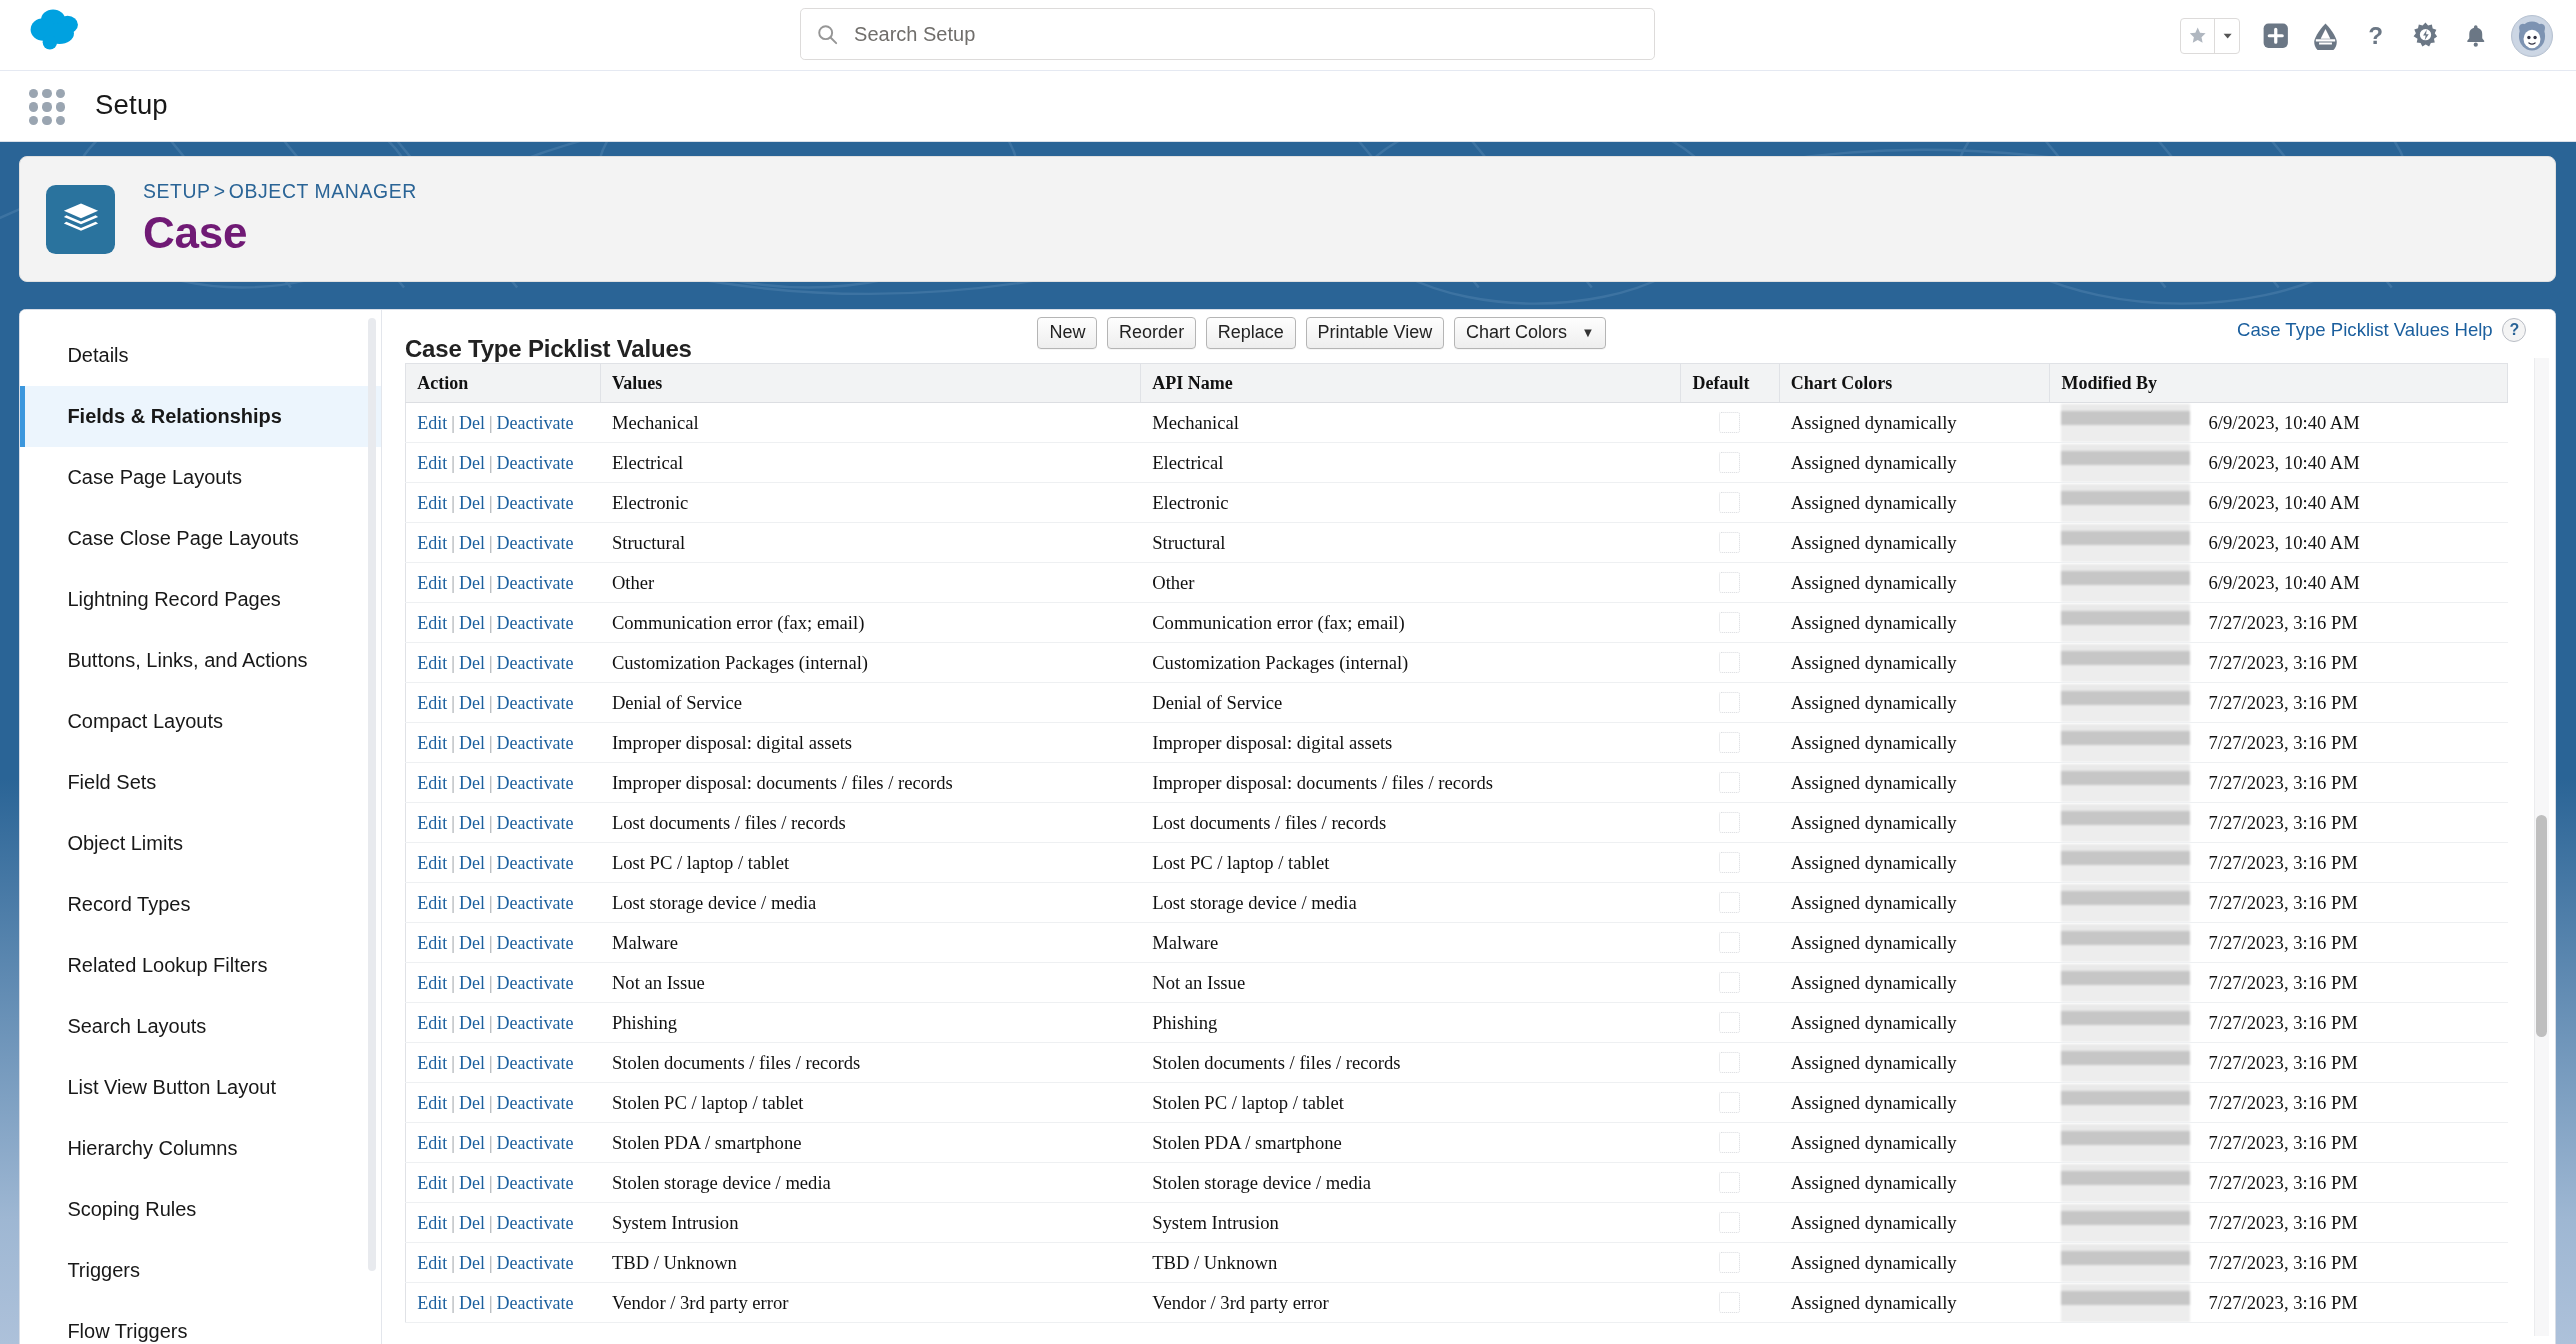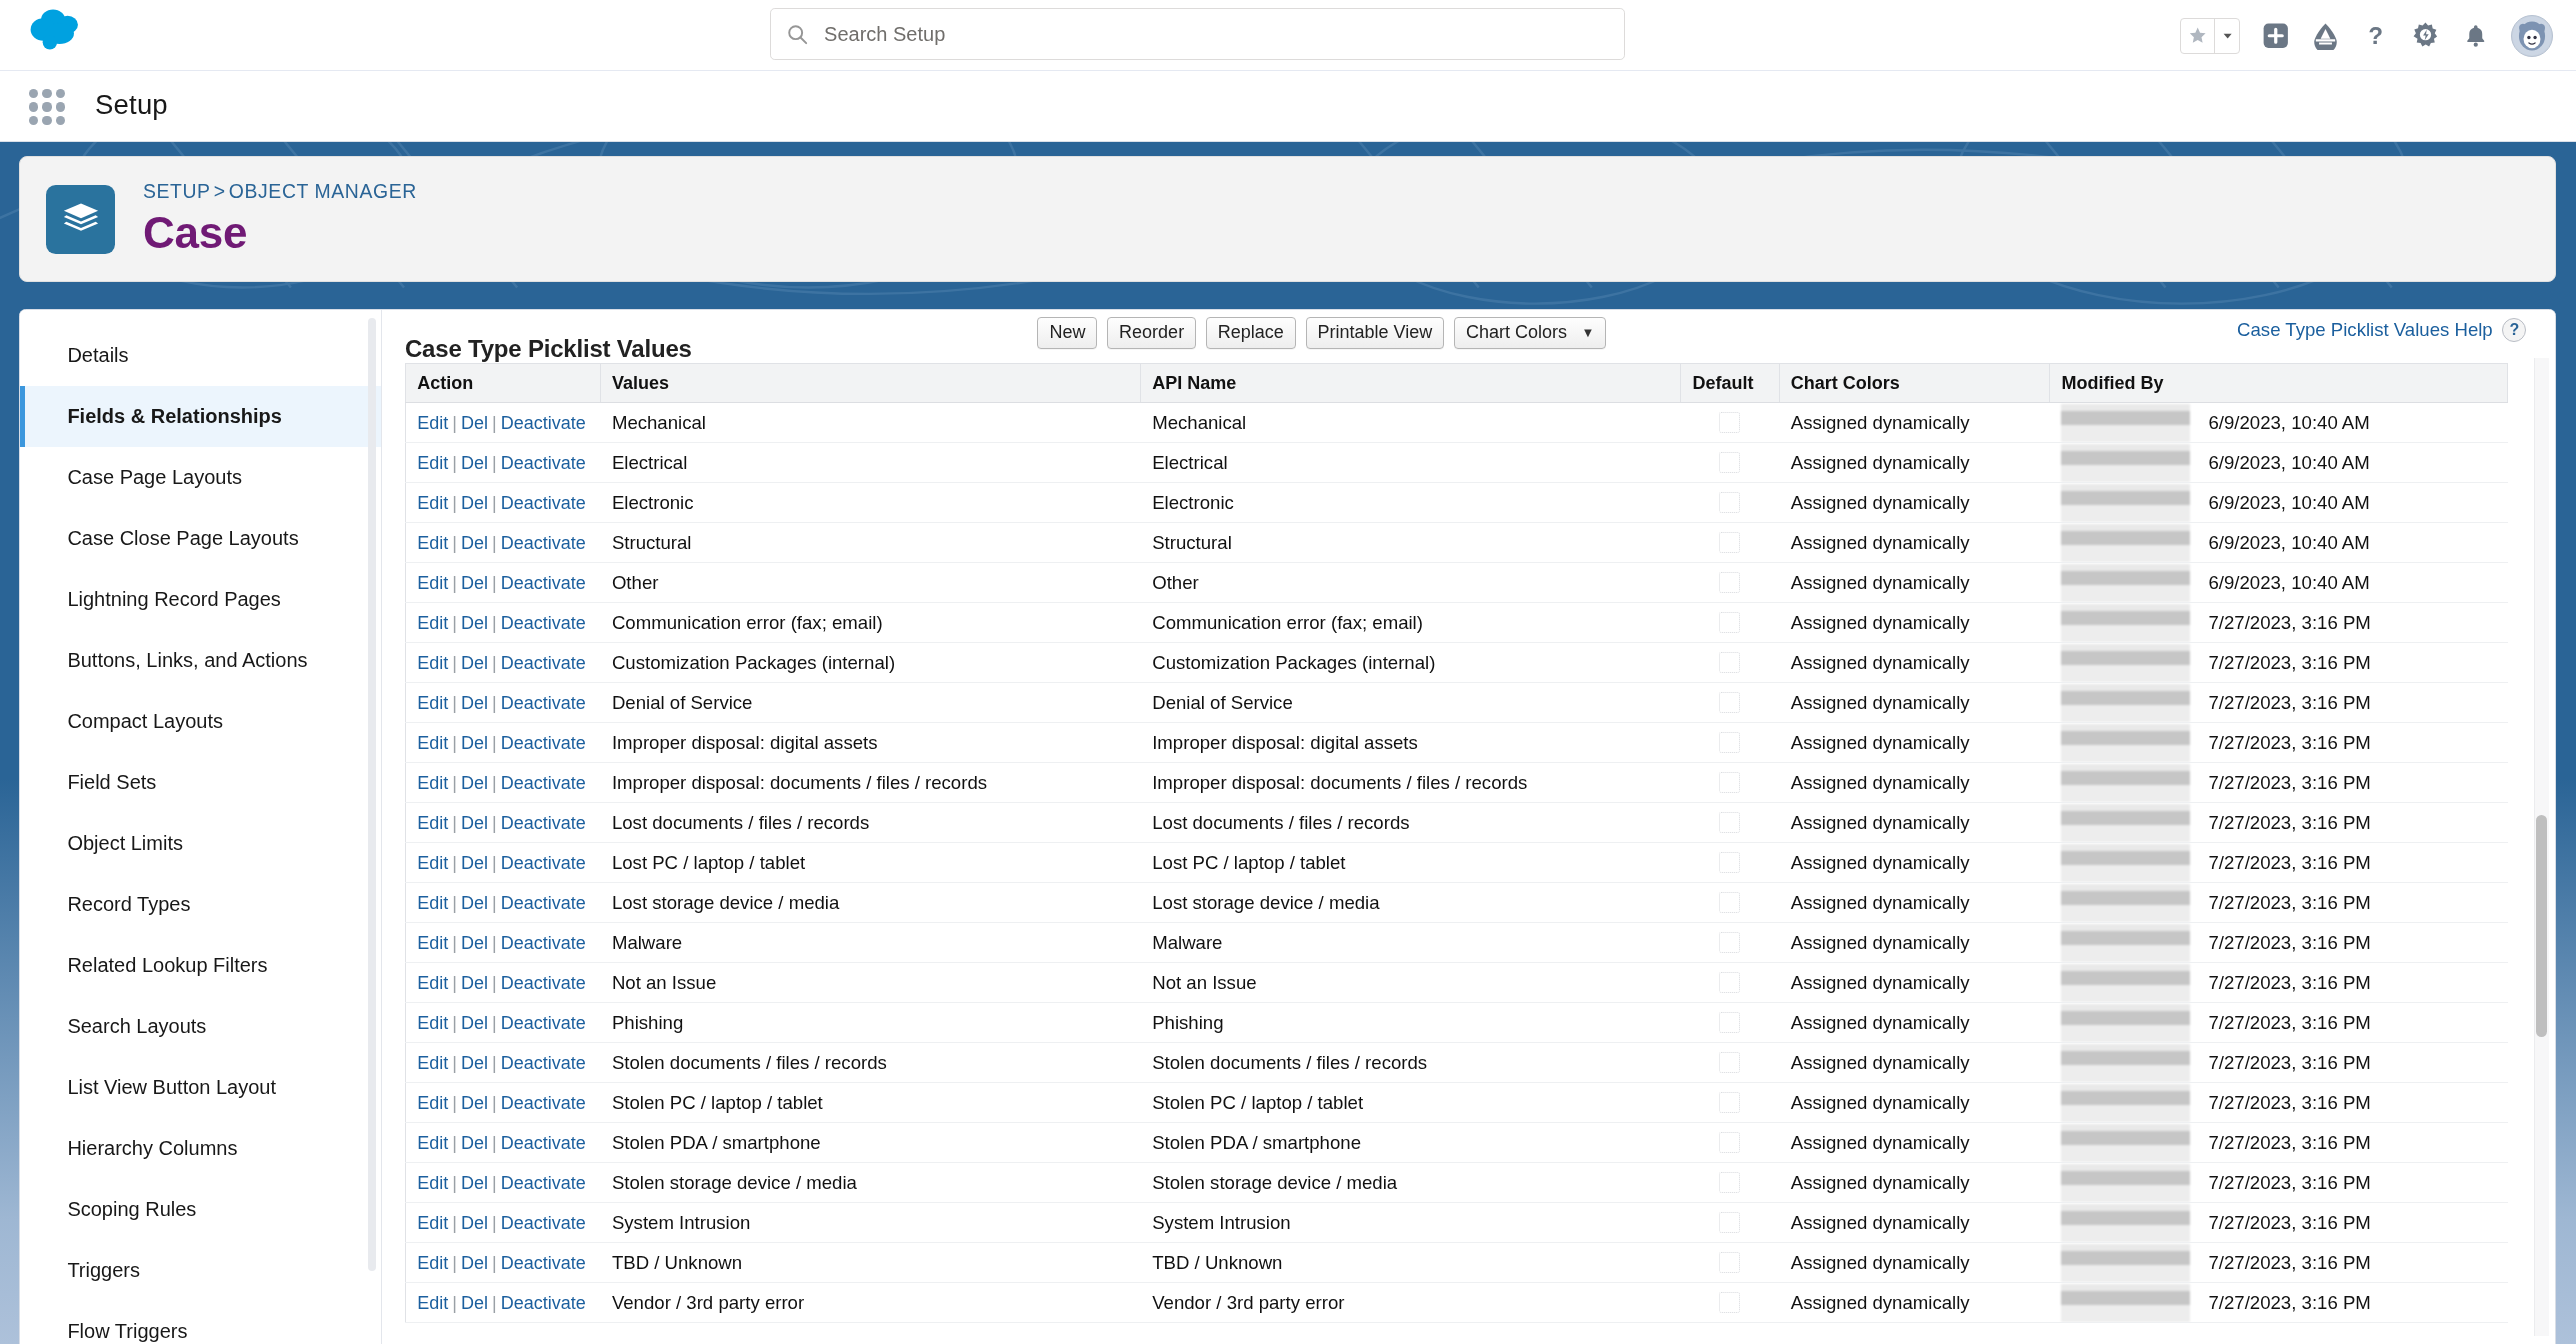--- a/index.html
+++ b/index.html
@@ -17,21 +17,21 @@
     width: 2576px; height: 71px;
     background: #ffffff;
     border-bottom: 0.8px solid #e5e9f2;
     display: flex; align-items: center;
   }
   .sf-logo {
     position: absolute; left: 29px; top: 6.5px;
     width: 61px; height: 45px;
   }
   .search-wrap {
-    position: absolute; left: 770px; top: 8px;
+    position: absolute; left: 800px; top: 8px;
     width: 855px; height: 52px;
     border: 0.8px solid #dddbda;
     border-radius: 4.8px;
     background: #fff;
     display: flex; align-items: center;
     padding: 0 14.5px;
   }
   .search-icon { width: 22.6px; height: 22.6px; flex: 0 0 auto; margin-right: 16px; }
   .search-input {
     border: 0; outline: 0; background: transparent;
@@ -218,21 +218,21 @@
     font-size: 18.6px; color: #1b5f9e; cursor: pointer; white-space: nowrap;
   }
   .help-circle {
     width: 24px; height: 24px; border-radius: 50%;
     border: 0.8px solid #b8bcc4; background: #f4f4f4;
     display: flex; align-items: center; justify-content: center;
     font-size: 16px; color: #2a6496; font-weight: bold;
   }
 
   
-  .tbl-wrap { padding: 0 18px 0 22.6px; }
+  .tbl-wrap { padding: 0 18px 0 22.6px; font-family: Liberation Serif, serif; }
   table.vtbl {
     width: 100%; border-collapse: collapse;
     table-layout: fixed;
     border: 0.8px solid #e0e2e6;
   }
   table.vtbl thead th {
     background: #f2f3f4;
     border-right: 0.8px solid #e0e2e6;
     border-bottom: 0.8px solid #dcdee2;
     text-align: left;

